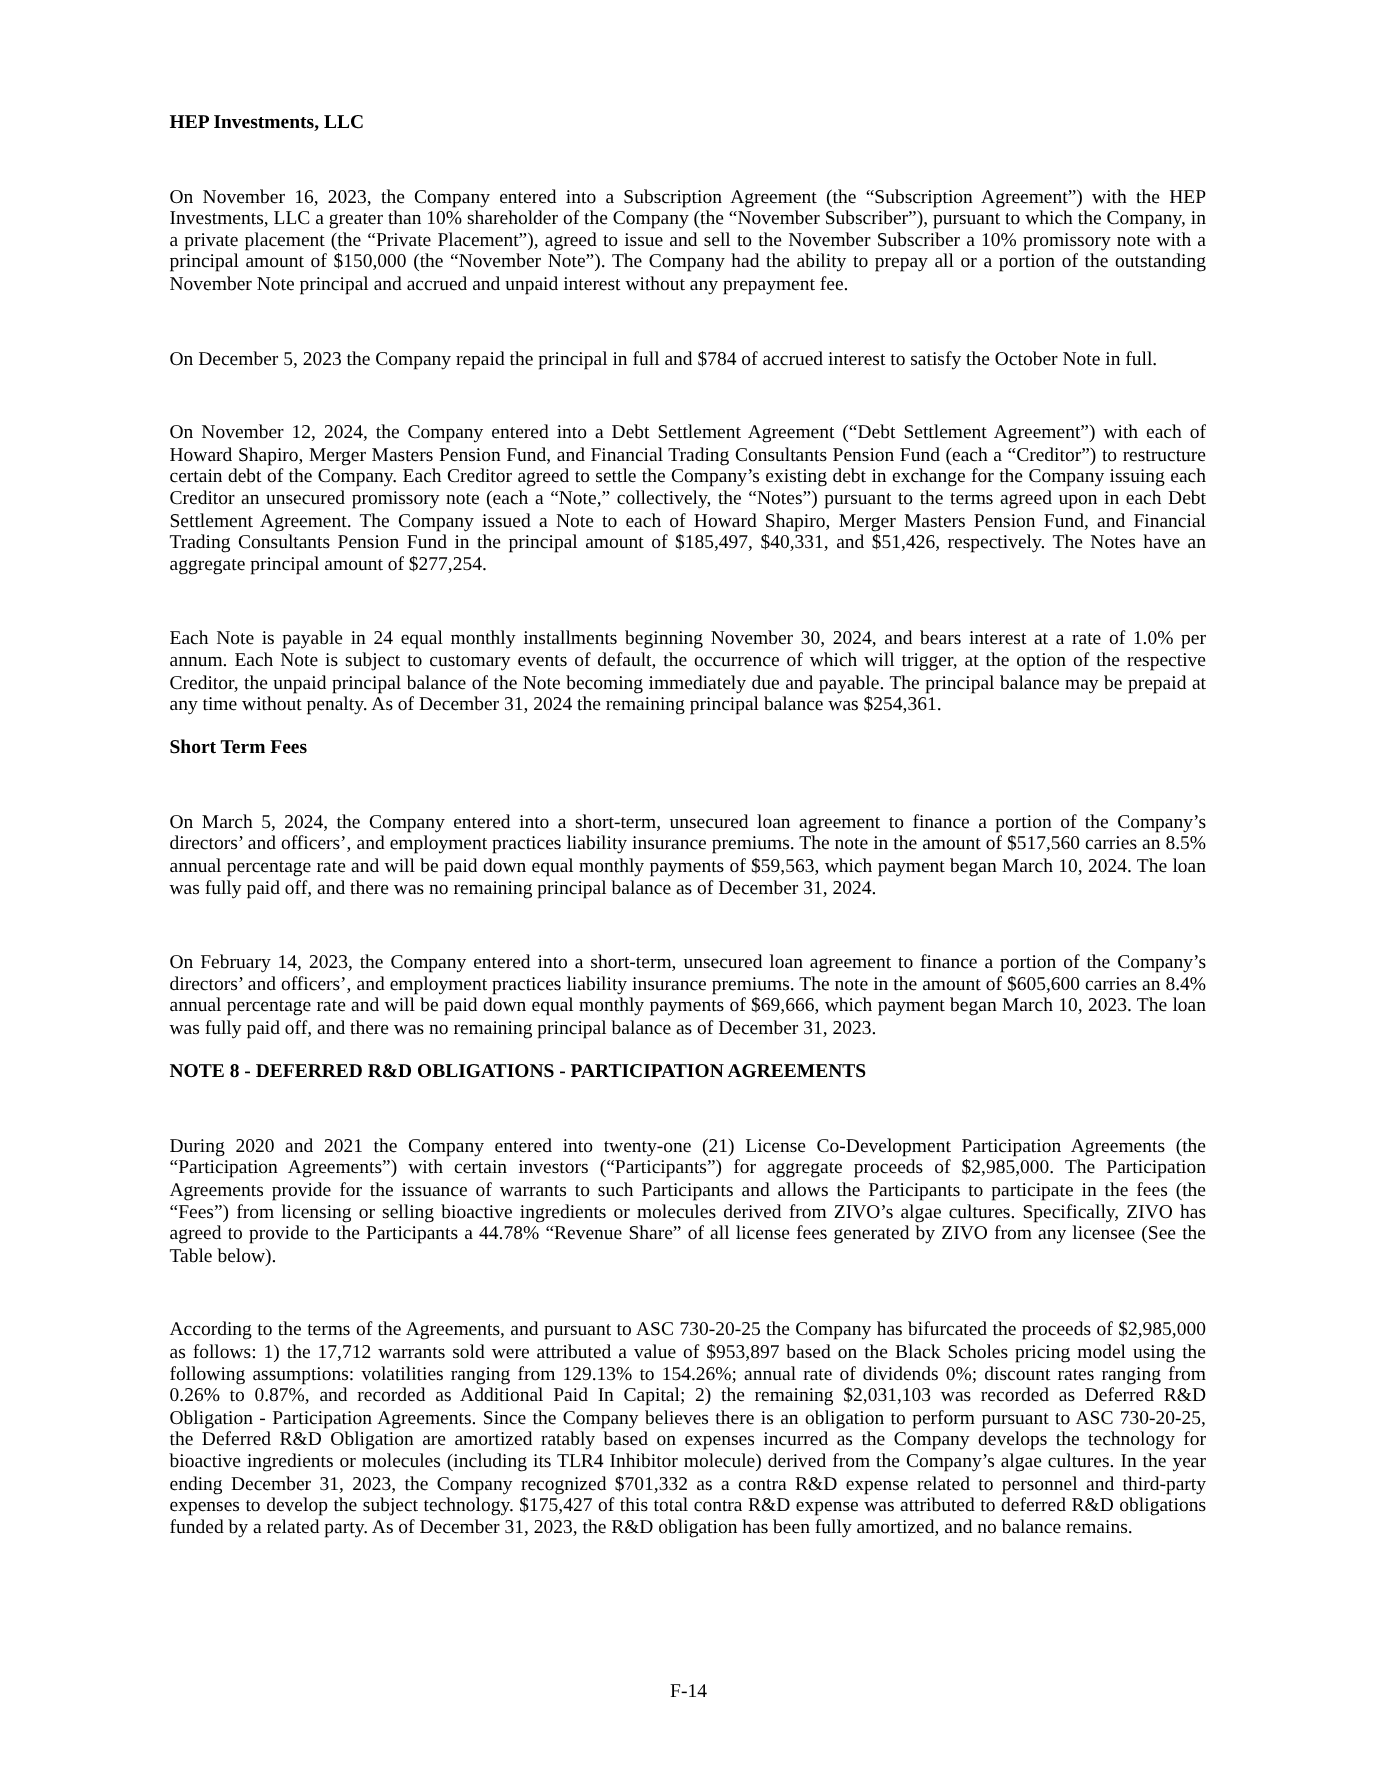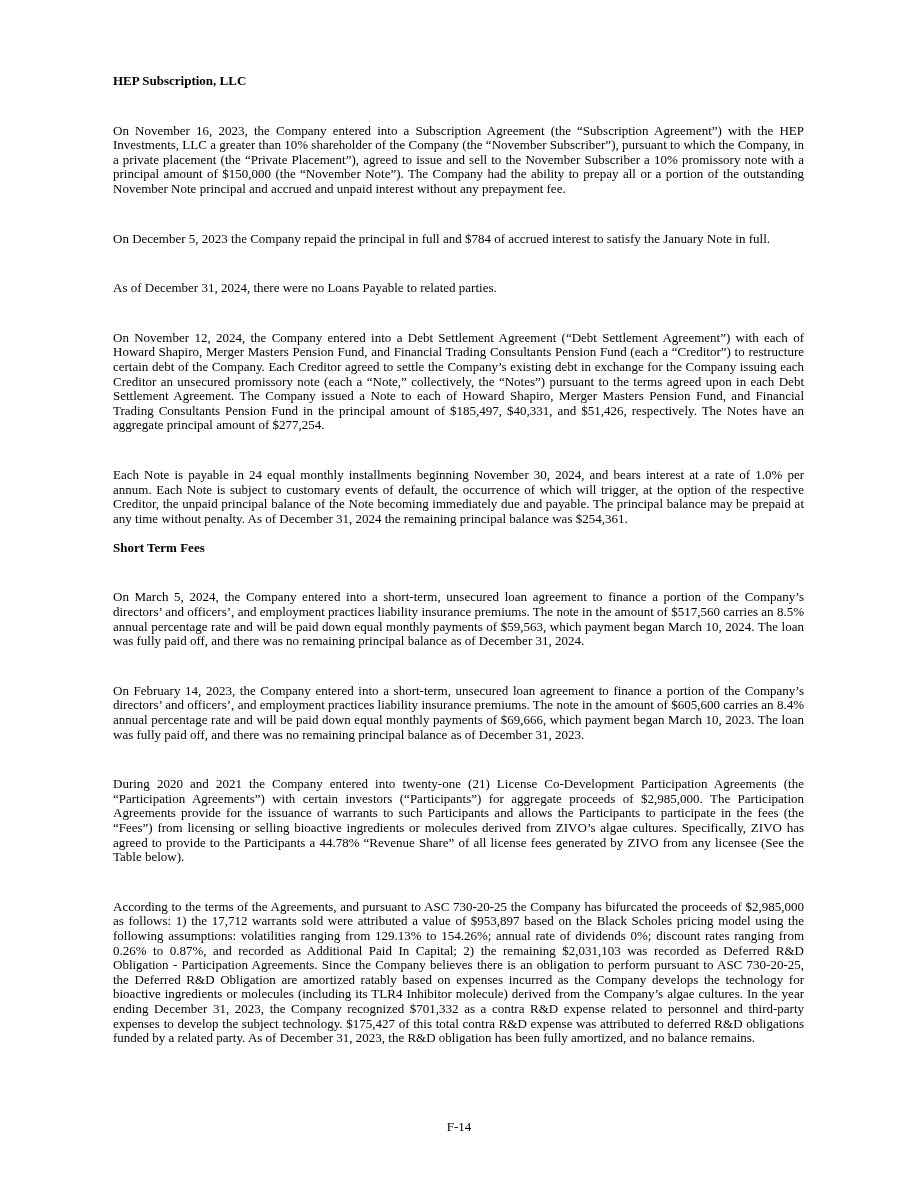--- a/index.html
+++ b/index.html
@@ -48,26 +48,26 @@
     text-align: center;
     font-size: 13px;
     line-height: 14.6px;
   }
 </style>
 </head>
 <body>
 
 <div class="page">
   <div class="content">
-    <p class="block heading">HEP Subscription, LLC</p>
+    <p class="block heading">HEP Investments, LLC</p>
     <p class="block para">On November 16, 2023, the Company entered into a Subscription Agreement (the “Subscription Agreement”) with the HEP Investments, LLC a greater than 10% shareholder of the Company (the “November Subscriber”), pursuant to which the Company, in a private placement (the “Private Placement”), agreed to issue and sell to the November Subscriber a 10% promissory note with a principal amount of $150,000 (the “November Note”).  The Company had the ability to prepay all or a portion of the outstanding November Note principal and accrued and unpaid interest without any prepayment fee.</p>
-    <p class="block para">On December 5, 2023 the Company repaid the principal in full and $784 of accrued interest to satisfy the January Note in full.</p>
-    <p class="block para">As of December 31, 2024, there were no Loans Payable to related parties.</p>
+    <p class="block para">On December 5, 2023 the Company repaid the principal in full and $784 of accrued interest to satisfy the October Note in full.</p>
     <p class="block para">On November 12, 2024, the Company entered into a Debt Settlement Agreement (“Debt Settlement Agreement”) with each of Howard Shapiro, Merger Masters Pension Fund, and Financial Trading Consultants Pension Fund (each a “Creditor”) to restructure certain debt of the Company. Each Creditor agreed to settle the Company’s existing debt in exchange for the Company issuing each Creditor an unsecured promissory note (each a “Note,” collectively, the “Notes”) pursuant to the terms agreed upon in each Debt Settlement Agreement. The Company issued a Note to each of Howard Shapiro, Merger Masters Pension Fund, and Financial Trading Consultants Pension Fund in the principal amount of $185,497, $40,331, and $51,426, respectively. The Notes have an aggregate principal amount of $277,254.</p>
     <p class="block para">Each Note is payable in 24 equal monthly installments beginning November 30, 2024, and bears interest at a rate of 1.0% per annum. Each Note is subject to customary events of default, the occurrence of which will trigger, at the option of the respective Creditor, the unpaid principal balance of the Note becoming immediately due and payable. The principal balance may be prepaid at any time without penalty.  As of December 31, 2024 the remaining principal balance was $254,361.</p>
     <p class="block heading">Short Term Fees</p>
     <p class="block para">On March 5, 2024, the Company entered into a short-term, unsecured loan agreement to finance a portion of the Company’s directors’ and officers’, and employment practices liability insurance premiums. The note in the amount of $517,560 carries an 8.5% annual percentage rate and will be paid down equal monthly payments of $59,563, which payment began March 10, 2024.  The loan was fully paid off, and there was no remaining principal balance as of December 31, 2024.</p>
     <p class="block para">On February 14, 2023, the Company entered into a short-term, unsecured loan agreement to finance a portion of the Company’s directors’ and officers’, and employment practices liability insurance premiums. The note in the amount of $605,600 carries an 8.4% annual percentage rate and will be paid down equal monthly payments of $69,666, which payment began March 10, 2023.  The loan was fully paid off, and there was no remaining principal balance as of December 31, 2023.</p>
+    <p class="block heading">NOTE 8 - DEFERRED R&amp;D OBLIGATIONS - PARTICIPATION AGREEMENTS</p>
     <p class="block para">During 2020 and 2021 the Company entered into twenty-one (21) License Co-Development Participation Agreements (the “Participation Agreements”) with certain investors (“Participants”) for aggregate proceeds of $2,985,000. The Participation Agreements provide for the issuance of warrants to such Participants and allows the Participants to participate in the fees (the “Fees”) from licensing or selling bioactive ingredients or molecules derived from ZIVO’s algae cultures. Specifically, ZIVO has agreed to provide to the Participants a 44.78% “Revenue Share” of all license fees generated by ZIVO from any licensee (See the Table below).</p>
     <p class="block para">According to the terms of the Agreements, and pursuant to ASC 730-20-25 the Company has bifurcated the proceeds of $2,985,000 as follows: 1) the 17,712 warrants sold were attributed a value of $953,897 based on the Black Scholes pricing model using the following assumptions: volatilities ranging from 129.13% to 154.26%; annual rate of dividends 0%; discount rates ranging from 0.26% to 0.87%, and recorded as Additional Paid In Capital; 2) the remaining $2,031,103 was recorded as Deferred R&amp;D Obligation - Participation Agreements. Since the Company believes there is an obligation to perform pursuant to ASC 730-20-25, the Deferred R&amp;D Obligation are amortized ratably based on expenses incurred as the Company develops the technology for bioactive ingredients or molecules (including its TLR4 Inhibitor molecule) derived from the Company’s algae cultures. In the year ending December 31, 2023, the Company recognized $701,332 as a contra R&amp;D expense related to personnel and third-party expenses to develop the subject technology. $175,427 of this total contra R&amp;D expense was attributed to deferred R&amp;D obligations funded by a related party. As of December 31, 2023, the R&amp;D obligation has been fully amortized, and no balance remains.</p>
   </div>
   <div class="footer">F-14</div>
 </div>
 
 </body></html>

